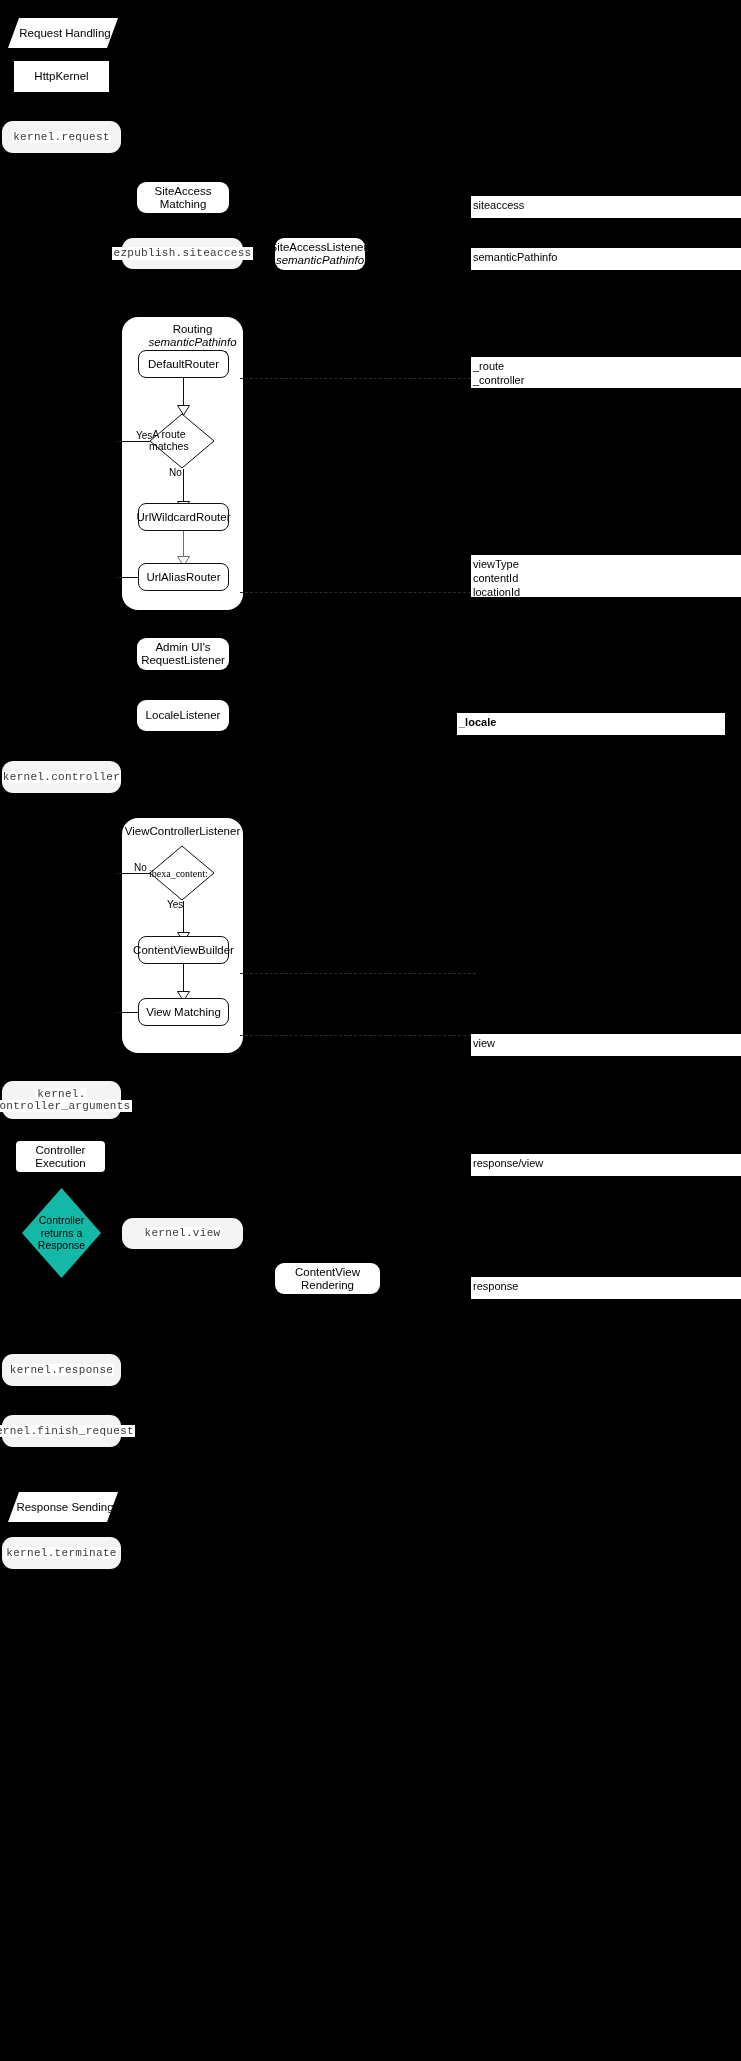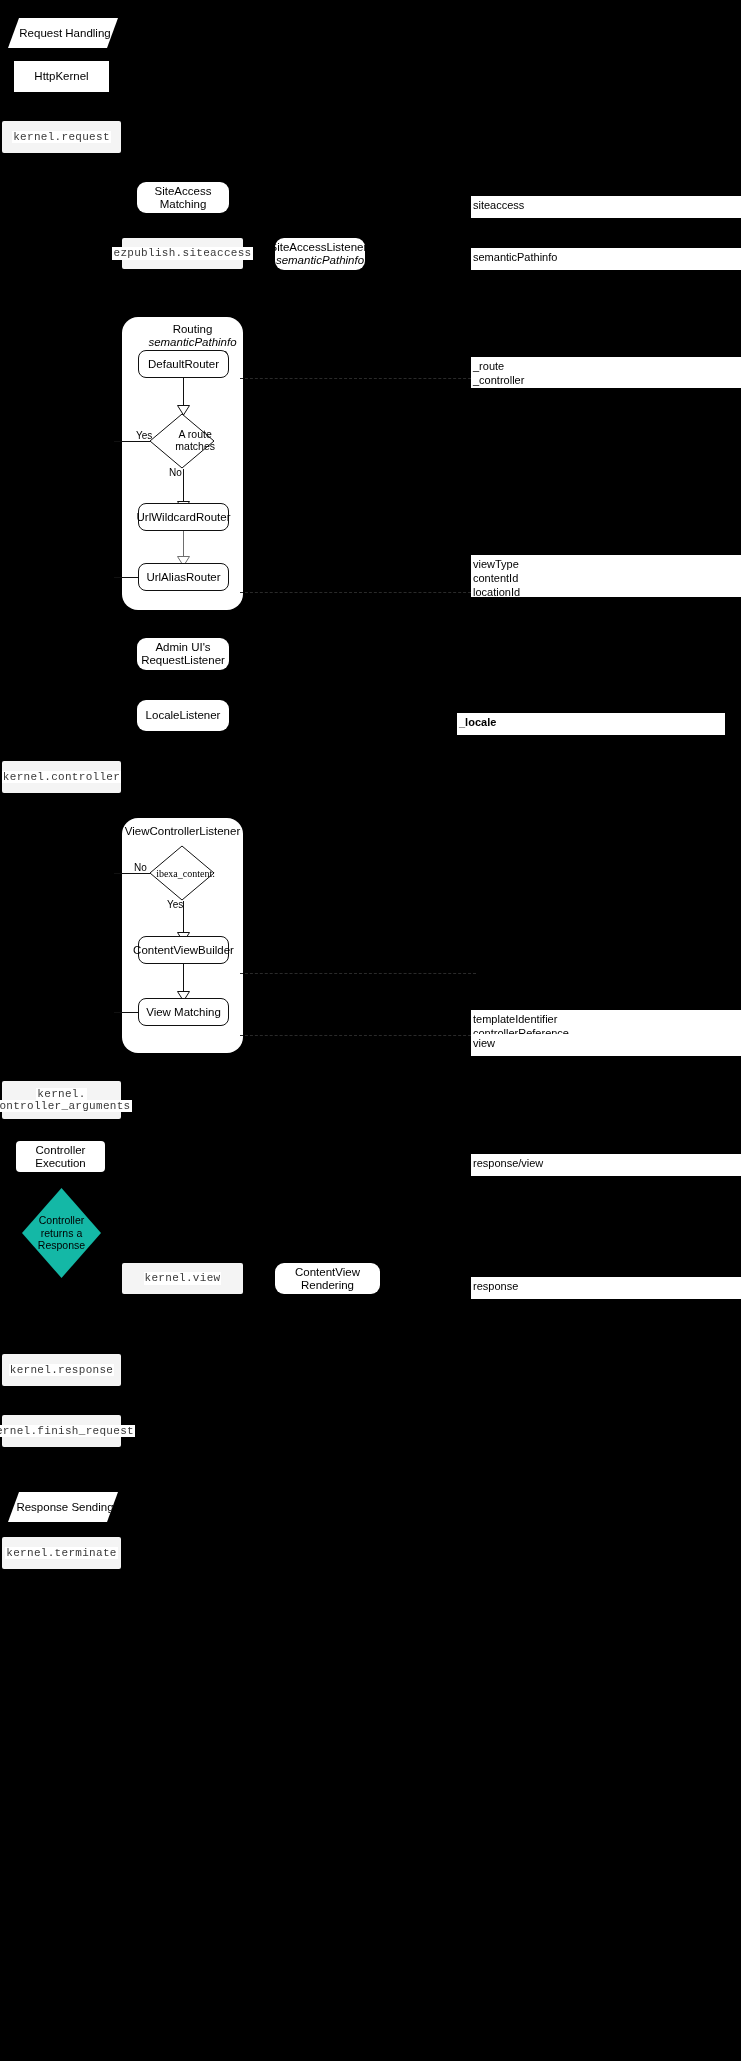--- a/index.html
+++ b/index.html
@@ -29,21 +29,21 @@
   }
   
   .proc {
     background: #ffffff;
     border-radius: 9px;
     font-size: 11.5px;
   }
   
   .event {
     background: #f4f4f4;
-    border-radius: 2px;
+    border-radius: 11px;
     font-family: "Liberation Mono", monospace;
     font-size: 11px;
     color: #3a3a3a;
     letter-spacing: .3px;
   }
   .event .txt {
     background: #ffffff;
     padding: 0 1px;
     display: inline-block;
   }
@@ -92,21 +92,21 @@
     justify-content: center;
     font-size: 11.5px;
     color: #000;
     text-align: center;
   }
   
   .diamond-outline {
     position: absolute;
     display: flex;
     align-items: center;
-    justify-content: flex-end;
+    justify-content: flex-start;
     text-align: center;
     font-size: 10.5px;
     color: #000;
     line-height: 1.1;
   }
   .diamond-outline .dshape {
     position: absolute;
     inset: 0;
   }
   .diamond-outline .dtext {
@@ -302,21 +302,21 @@
   </div>
 
   <div class="diamond-solid" style="left:22px; top:1188px; width:79px; height:90px;">
     <div>
       <span>Controller</span><br>
       <span>returns a</span><br>
       <span>Response</span>
     </div>
   </div>
 
-  <div class="node event" style="left:122px; top:1263px; width:121px; height:31px;">
+  <div class="node event" style="left:122px; top:1218px; width:121px; height:31px;">
     <span class="txt">kernel.view</span>
   </div>
 
   <div class="node proc" style="left:275px; top:1263px; width:105px; height:31px;">
     <span>ContentView Rendering</span>
   </div>
 
   <div class="node event" style="left:2px; top:1354px; width:119px; height:32px;">
     <span class="txt">kernel.response</span>
   </div>
@@ -350,24 +350,20 @@
     <span>viewType</span><br>
     <span>contentId</span><br>
     <span>locationId</span>
   </div>
 
   <div class="node attr" style="left:457px; top:713px; width:268px; height:19px;font-weight:bold;">
     <span>_locale</span>
   </div>
 
 
-  <div class="node attr" style="left:471px; top:1010px; width:270px; height:31px;">
-    <span>templateIdentifier</span><br>
-    <span>controllerReference</span>
-  </div>
 
   <div class="node attr" style="left:471px; top:1034px; width:270px; height:19px;">
     <span>view</span>
   </div>
 
   <div class="node attr" style="left:471px; top:1154px; width:270px; height:19px;">
     <span>response/view</span>
   </div>
 
   <div class="node attr" style="left:471px; top:1277px; width:270px; height:19px;">

